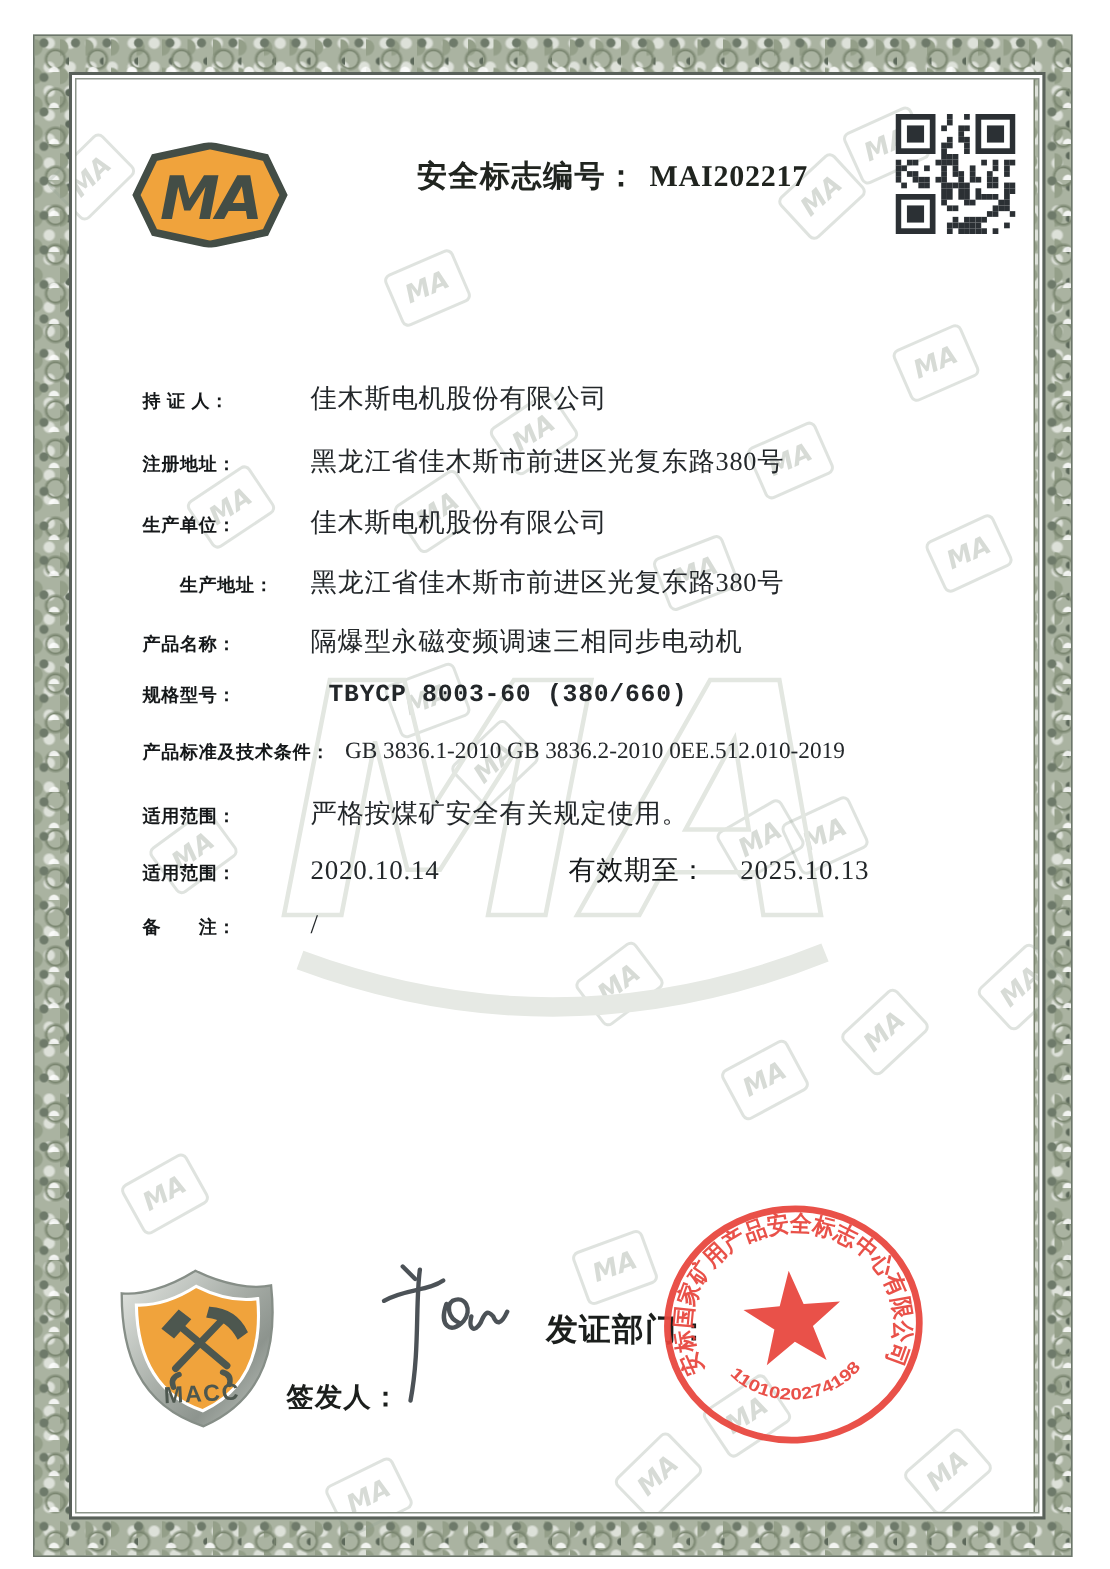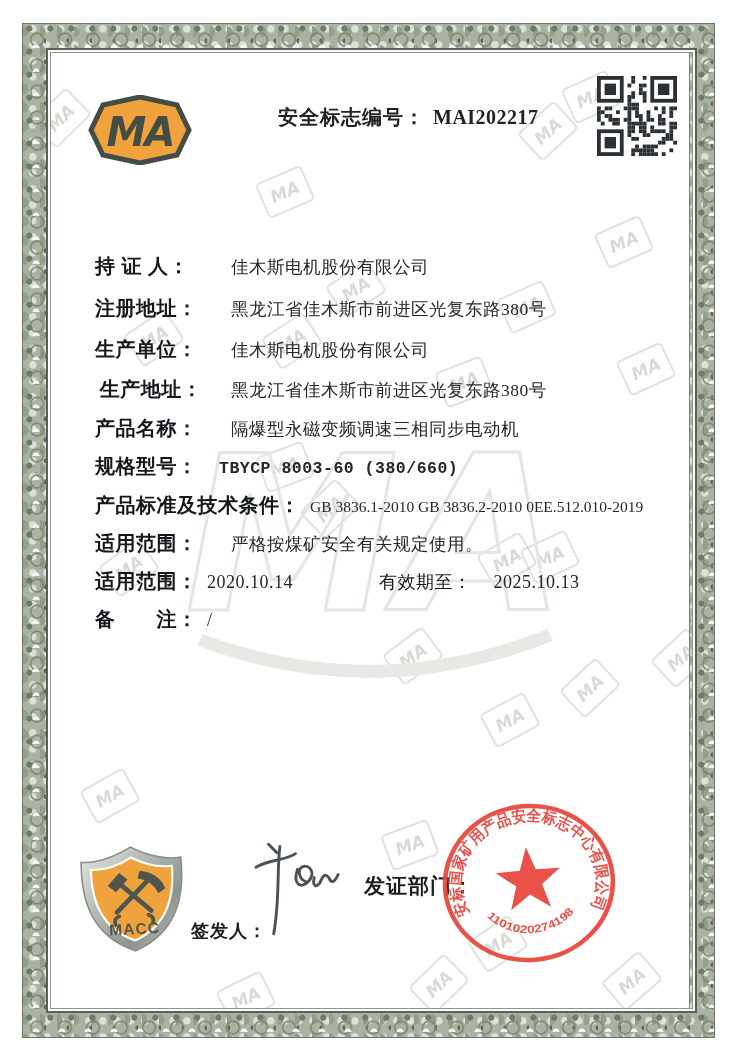--- a/index.html
+++ b/index.html
@@ -39,25 +39,25 @@
   #cert-no .num{font-family:"Liberation Serif",serif;font-weight:600;letter-spacing:.5px;
         margin-left:8px;}
   #qr{position:absolute;left:597px;top:76px;z-index:3;}
   #title{position:absolute;left:0;right:14px;top:160px;z-index:3;text-align:center;
         font-family:"Liberation Serif",serif;font-weight:900;font-size:45px;
         letter-spacing:3px;color:#2b332d;}
 
   
   #rows{position:absolute;left:95px;top:0;width:580px;z-index:3;}
   .f-row{position:absolute;left:0;white-space:nowrap;}
-  .f-label{display:inline-block;min-width:112px;font-weight:bold;font-size:20px;color:#15181a;
+  .f-label{display:inline-block;min-width:112px;font-weight:bold;font-size:12px;color:#15181a;
         letter-spacing:.5px;}
   .f-label.wide{min-width:0;margin-right:10px;}
   .f-value{font-size:17.5px;color:#23272a;letter-spacing:.5px;}
-  .v-cjk{font-family:"Liberation Serif",serif;margin-left:24px;}
+  .v-cjk{font-family:"Liberation Serif",serif;}
   .v-mono{font-family:Liberation Mono, monospace;font-size:16.5px;font-weight:600;margin-left:12px;}
   .v-serif{font-family:"Liberation Serif",serif;font-size:18px;}
   .v-small{font-size:15.5px;letter-spacing:0;}
   .extra-label{display:inline-block;font-weight:normal;font-size:18px;margin-left:86px;
         letter-spacing:.5px;color:#15181a;}
 
   
   #statement{position:absolute;left:78px;top:708px;width:590px;z-index:3;
         font-family:"Liberation Serif",serif;font-size:17px;line-height:33px;
         text-align:justify;text-indent:68px;color:#1d2023;letter-spacing:.2px;}

